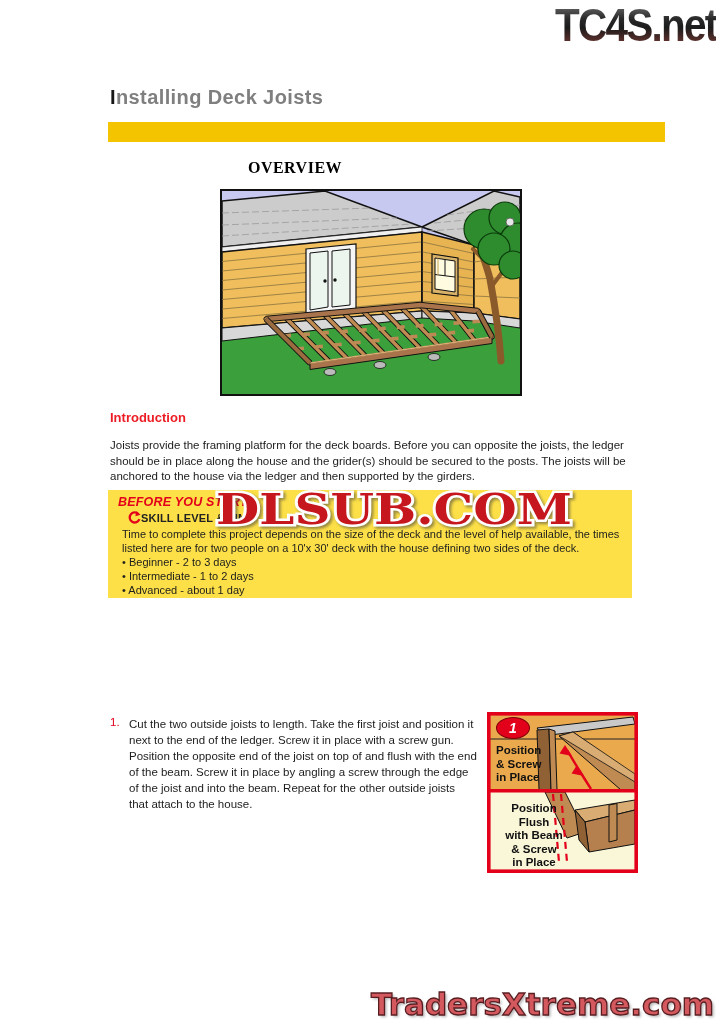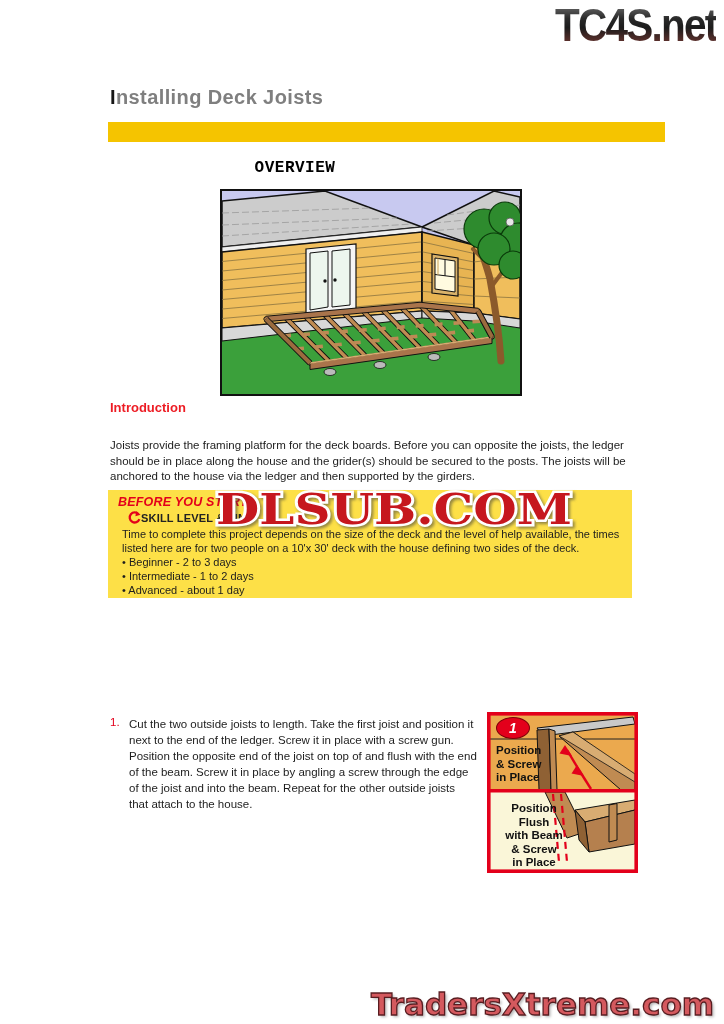--- a/index.html
+++ b/index.html
@@ -13,27 +13,27 @@
     background:linear-gradient(180deg,#8a8a8a 0%,#2a2a2a 38%,#1c1c1c 55%,#5a2f2b 80%,#8a4a42 100%);
     -webkit-background-clip:text; background-clip:text; color:transparent; }
 
   .doc-title { position:absolute; left:110px; top:86px; font-size:20px; font-weight:bold;
     color:#7f7f7f; letter-spacing:.4px; }
   .doc-title .first { color:#161616; }
 
   .yellow-bar { position:absolute; left:108px; top:122px; width:557px; height:20px; background:#F5C400; }
 
   .overview-heading { position:absolute; left:108px; top:159px; width:374px; text-align:center;
-    font-family:Liberation Mono, monospace; font-size:16px; font-weight:bold; color:#000; letter-spacing:.5px; }
+    font-family:Liberation Serif, serif; font-size:16px; font-weight:bold; color:#000; letter-spacing:.5px; }
 
   .house-figure { position:absolute; left:220px; top:189px; width:298px; height:203px;
     border:2px solid #111; background:#C8C9F0; }
   .house-figure svg { display:block; }
 
-  .intro-heading { position:absolute; left:110px; top:400px; font-size:13px; font-weight:bold; color:#ED1C24; }
+  .intro-heading { position:absolute; left:110px; top:410px; font-size:13px; font-weight:bold; color:#ED1C24; }
   .intro-body { position:absolute; left:110px; top:438px; width:540px; font-size:11.5px;
     line-height:1.36; color:#1d1d1d; }
 
   .byst-box { position:absolute; left:108px; top:490px; width:524px; height:108px; background:#fde047; }
   .byst-title { position:absolute; left:10px; top:5px; font-style:italic; font-weight:bold;
     font-size:12.5px; color:#E3001B; letter-spacing:.2px; }
   .skill-row { position:absolute; left:19px; top:21px; display:flex; align-items:center; }
   .skill-label { font-weight:bold; font-size:11px; color:#222; letter-spacing:.2px; }
   .byst-body { position:absolute; left:14px; top:38px; width:508px; font-size:11px;
     line-height:1.27; color:#1d1d1d; }

